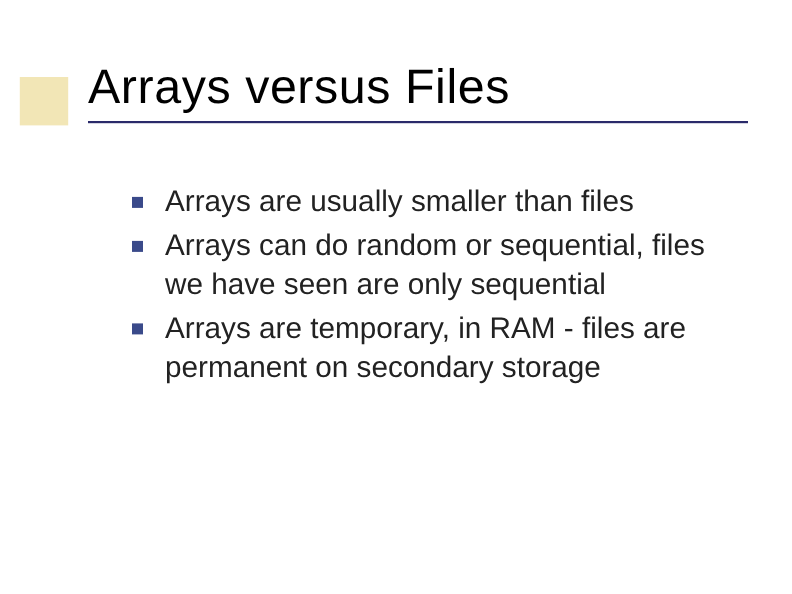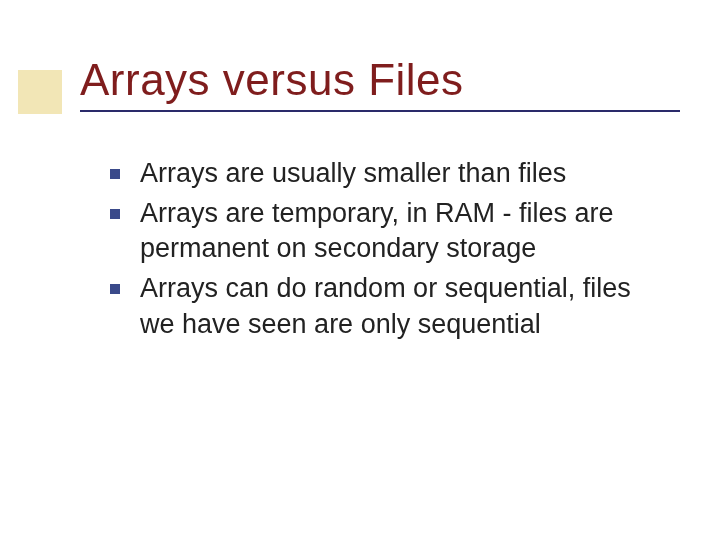--- a/index.html
+++ b/index.html
@@ -29,40 +29,40 @@
   .title-wrap {
     position: absolute;
     left: 80px;
     top: 56px;
     right: 40px;
     z-index: 1;
   }
   .title {
     font-size: 44px;
     font-weight: 400;
-    color: #7f1d1d;
+    color: #000000;
     line-height: 1.1;
     margin: 0 0 6px 0;
     letter-spacing: 0.5px;
   }
   .title-rule {
     border: none;
     border-top: 2px solid #2a2a6a;
     margin: 4px 0 0 0;
     width: 600px;
   }
   .body {
     position: absolute;
     left: 100px;
     top: 150px;
     right: 50px;
   }
   ul.bullets {
     list-style: none;
-    margin: 6px;
+    margin: 16px;
     padding: 0;
   }
   ul.bullets > li {
     position: relative;
     padding-left: 34px;
     font-size: 27px;
     line-height: 1.32;
     color: #222;
     margin-bottom: 4px;
     font-weight: 400;
@@ -84,17 +84,17 @@
   <div class="accent-box"></div>
 
   <div class="title-wrap">
     <h1 class="title">Arrays versus Files</h1>
     <hr class="title-rule">
   </div>
 
   <div class="body">
     <ul class="bullets">
       <li>Arrays are usually smaller than files</li>
+      <li>Arrays can do random or sequential, files we have seen are only sequential</li>
       <li>Arrays are temporary, in RAM - files are permanent on secondary storage</li>
-      <li>Arrays can do random or sequential, files we have seen are only sequential</li>
     </ul>
   </div>
 </div>
 
 </body></html>

